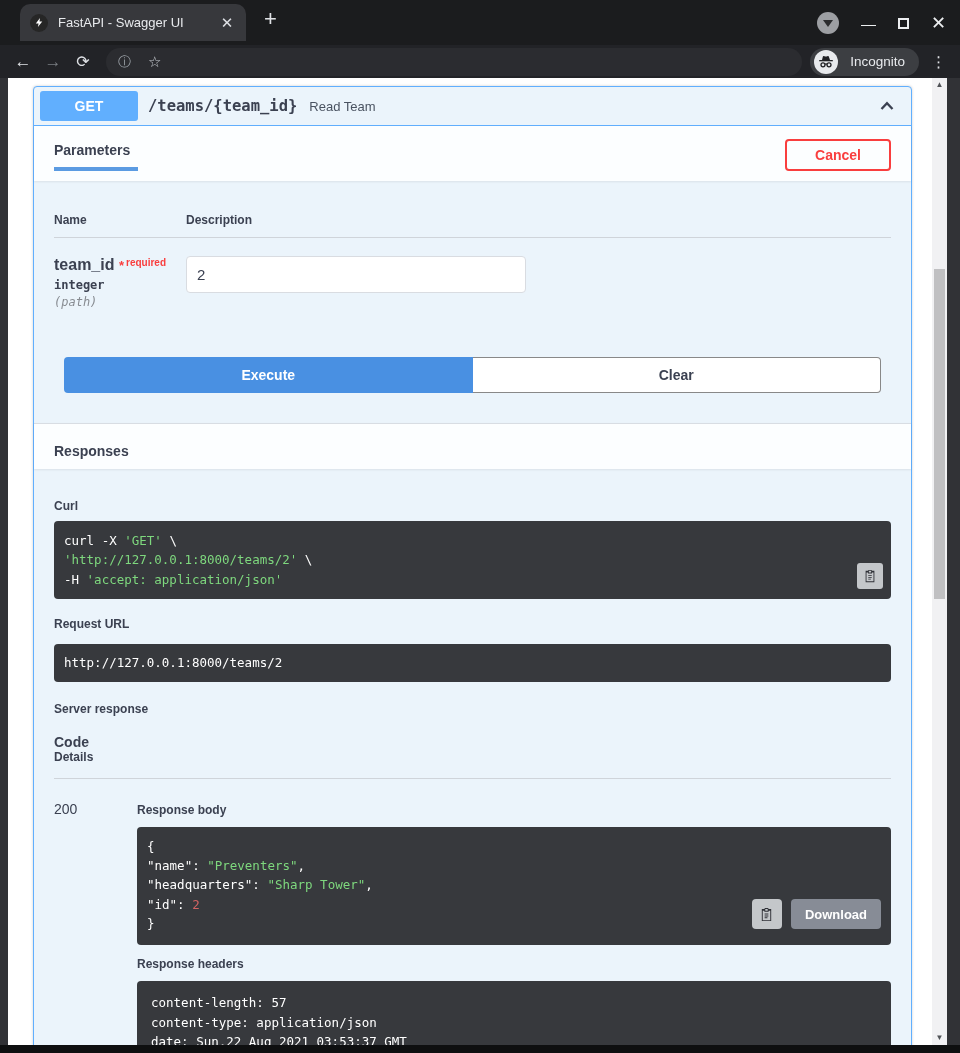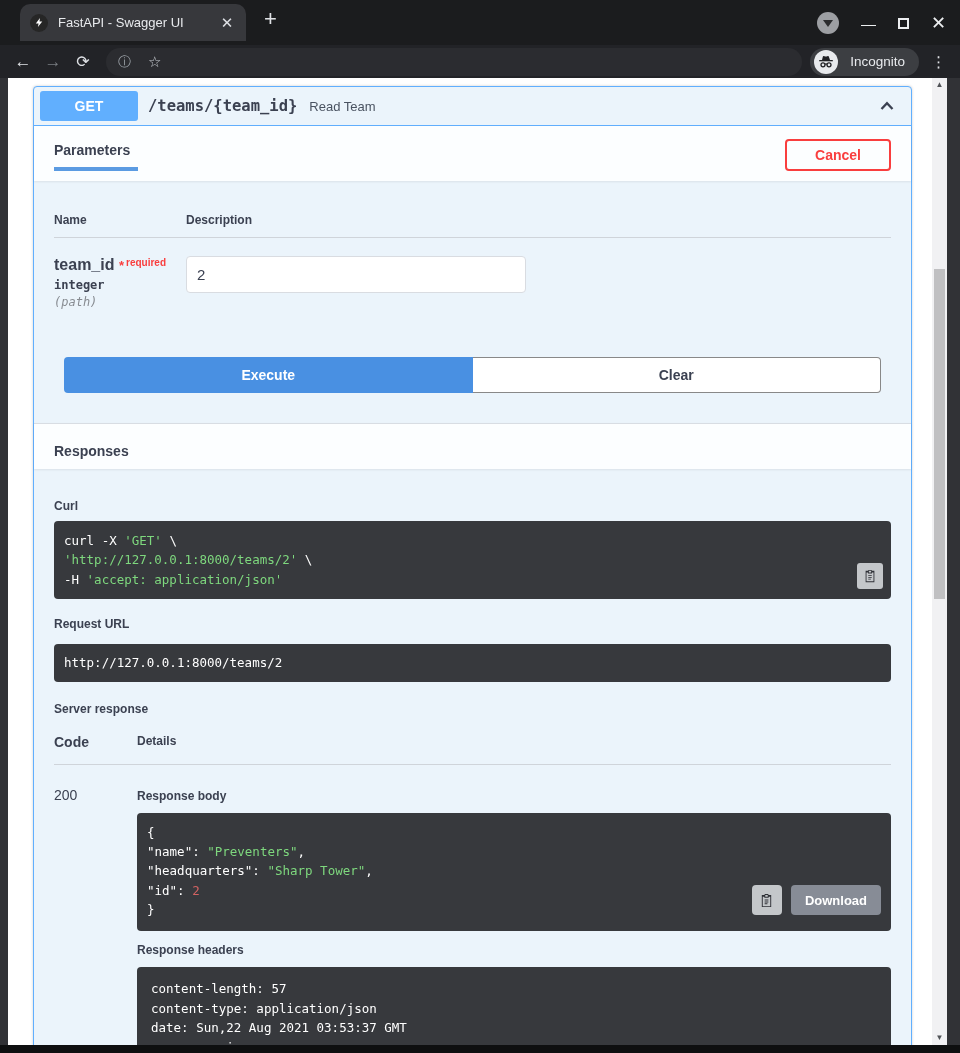--- a/index.html
+++ b/index.html
@@ -126,21 +126,21 @@
   .curl-block { margin-top:8px; padding:10px 40px 10px 10px; min-height:64px; }
   .tok-str { color:#7ed87e; }
   .tok-num { color:#d36363; }
   .copy-btn {
     position:absolute; right:8px; bottom:10px; width:26px; height:26px; background:#c4c7ca;
     border:none; border-radius:3px; display:flex; align-items:center; justify-content:center;
   }
   .requrl-label { margin-top:18px; }
   .requrl-block { margin-top:13px; padding:9px 10px; }
   .srvresp-label { margin-top:20px; }
-  .code-details-head { display:flex; margin-top:18px; padding-bottom:14px; }
+  .code-details-head { display:flex; margin-top:18px; padding-bottom:14px;flex-direction:column; }
   .col-code { width:83px; font-size:14px; font-weight:bold; color:#3b4151; }
   .col-details { font-size:12px; font-weight:bold; color:#3b4151; }
   .resp-row { display:flex; padding-top:14px; }
   .resp-code { width:83px; font-size:14px; color:#3b4151; }
   .resp-details { flex:1; }
   .respbody-label { font-size:12px; font-weight:bold; color:#3b4151; padding-top:2px; }
   .respbody-block { margin-top:10px; padding:10px 10px 12px 10px; min-height:92px; }
   .respbody-actions { position:absolute; right:10px; bottom:16px; display:flex; gap:9px; }
   .copy-btn2 { width:30px; height:30px; background:#c4c7ca; border:none; border-radius:4px; display:flex; align-items:center; justify-content:center; }
   .download-btn { background:#878c96; color:#fff; font-weight:bold; font-size:13px; border:none; border-radius:4px; padding:0 14px; }

